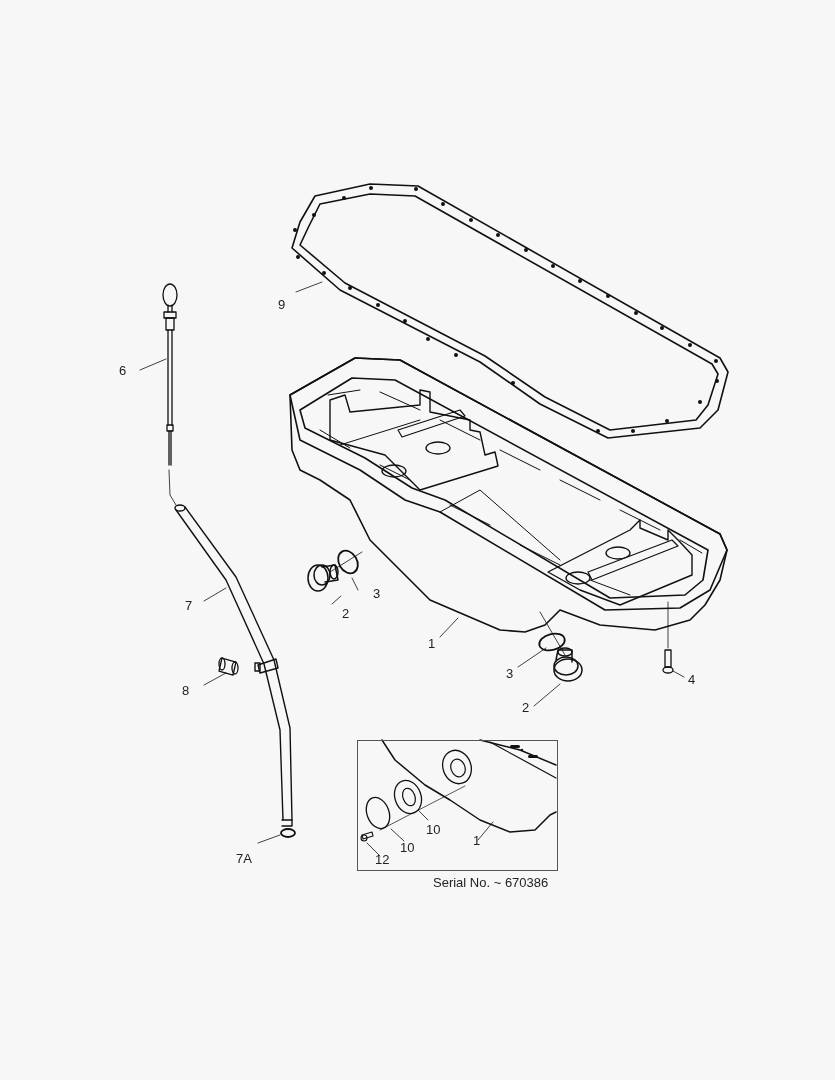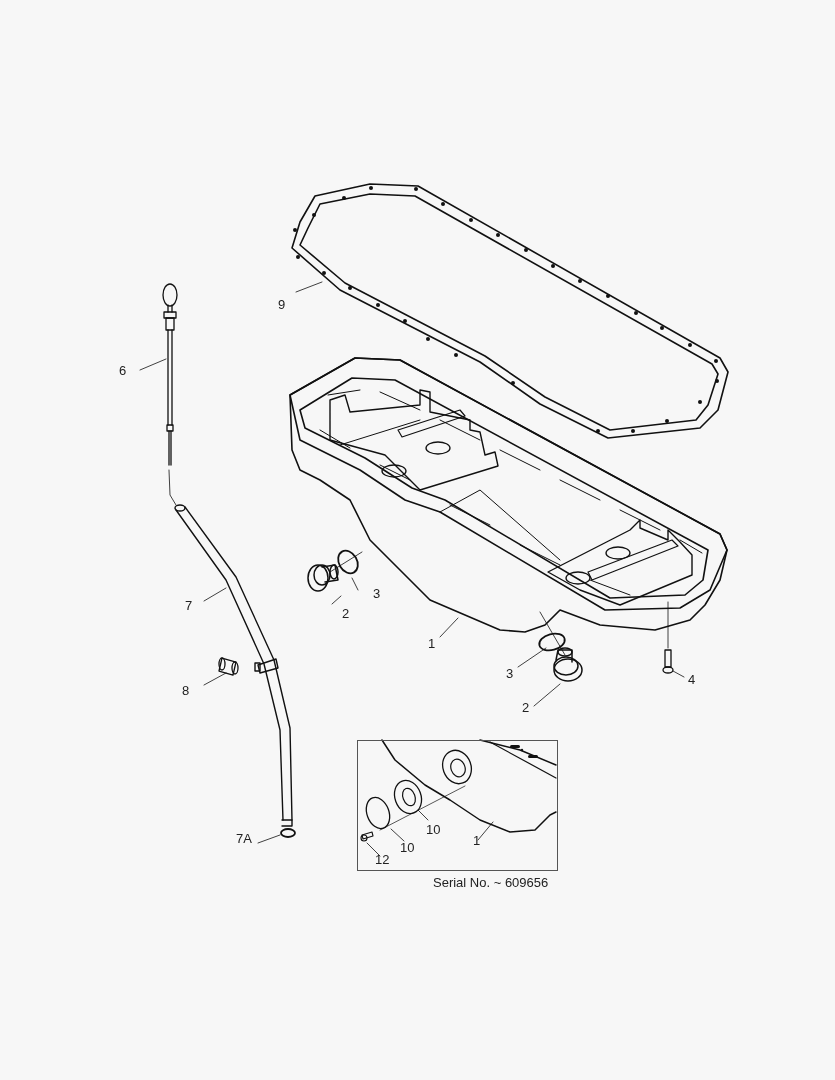--- a/index.html
+++ b/index.html
@@ -168,25 +168,25 @@
     <line x1="478" y1="840" x2="493" y2="822" stroke-width="0.8"></line>
   </g>
 </svg>
 
 <div class="inset"></div>
 
 <span class="lbl" style="left:278px;top:298px">9</span>
 <span class="lbl" style="left:119px;top:364px">6</span>
 <span class="lbl" style="left:185px;top:599px">7</span>
 <span class="lbl" style="left:182px;top:684px">8</span>
-<span class="lbl" style="left:236px;top:832px">7A</span>
+<span class="lbl" style="left:236px;top:852px">7A</span>
 <span class="lbl" style="left:428px;top:637px">1</span>
 <span class="lbl" style="left:342px;top:607px">2</span>
 <span class="lbl" style="left:373px;top:587px">3</span>
 <span class="lbl" style="left:522px;top:701px">2</span>
 <span class="lbl" style="left:506px;top:667px">3</span>
 <span class="lbl" style="left:688px;top:673px">4</span>
 <span class="lbl" style="left:426px;top:823px">10</span>
 <span class="lbl" style="left:400px;top:841px">10</span>
 <span class="lbl" style="left:375px;top:853px">12</span>
 <span class="lbl" style="left:473px;top:834px">1</span>
 
-<span class="serial">Serial No. ~ 609656</span>
+<span class="serial">Serial No. ~ 670386</span>
 
 </body></html>

